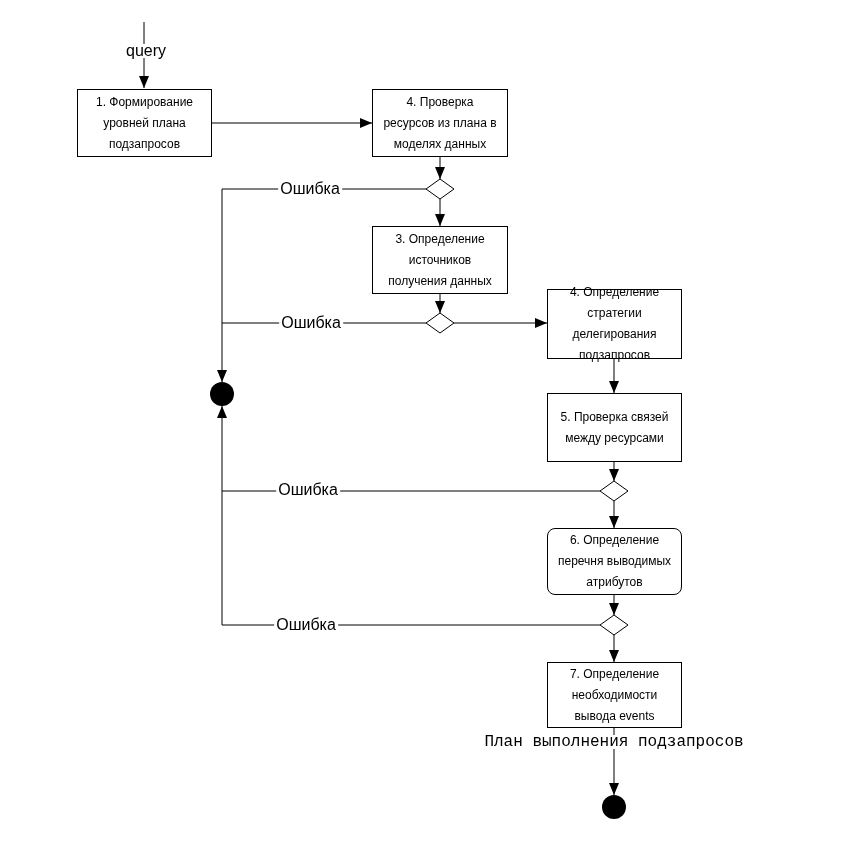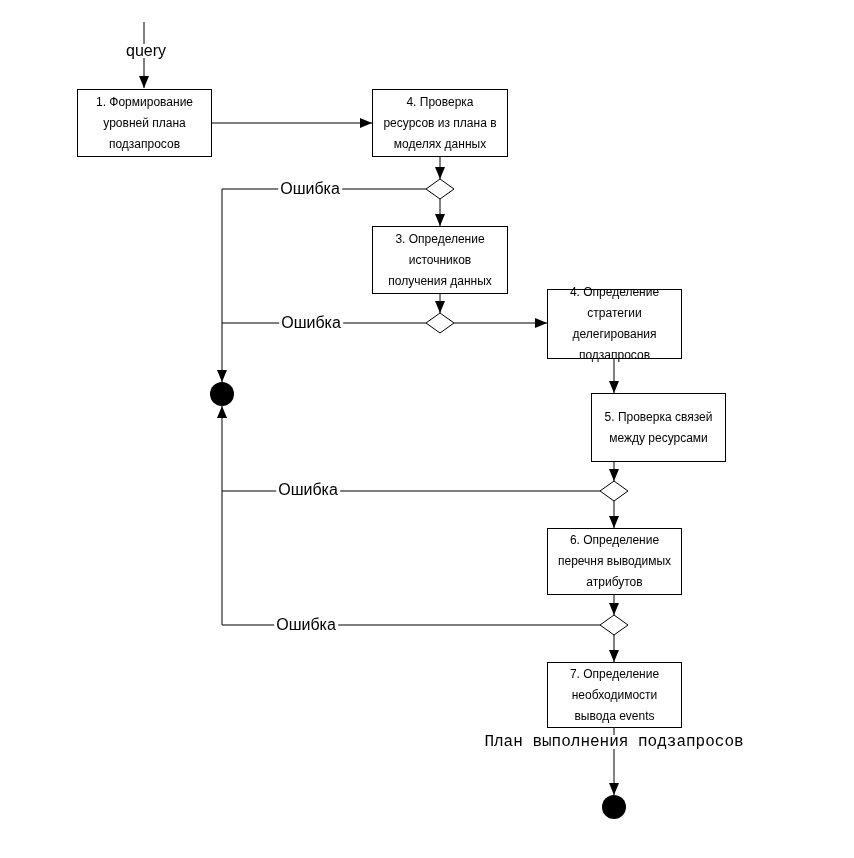--- a/index.html
+++ b/index.html
@@ -104,23 +104,23 @@
   <div class="node" style="left:372px; top:89px; width:136px; height:68px;">4. Проверка
 ресурсов из плана в
 моделях данных</div>
   <div class="node" style="left:372px; top:226px; width:136px; height:68px;">3. Определение
 источников
 получения данных</div>
   <div class="node" style="left:547px; top:289px; width:135px; height:70px;">4. Определение
 стратегии
 делегирования
 подзапросов</div>
-  <div class="node" style="left:547px; top:393px; width:135px; height:69px;margin-left:44px;">5. Проверка связей
+  <div class="node" style="left:547px; top:393px; width:135px; height:69px;">5. Проверка связей
 между ресурсами</div>
-  <div class="node" style="left:547px; top:528px; width:135px; height:67px;">6. Определение
+  <div class="node" style="left:547px; top:528px; width:135px; height:67px;border-radius:8px;">6. Определение
 перечня выводимых
 атрибутов</div>
   <div class="node" style="left:547px; top:662px; width:135px; height:66px;">7. Определение
 необходимости
 вывода events</div>
 
   <span class="edge-label" style="left:146px; top:51px;">query</span>
   <span class="edge-label" style="left:310px; top:189px;">Ошибка</span>
   <span class="edge-label" style="left:311px; top:323px;">Ошибка</span>
   <span class="edge-label" style="left:308px; top:490px;">Ошибка</span>

